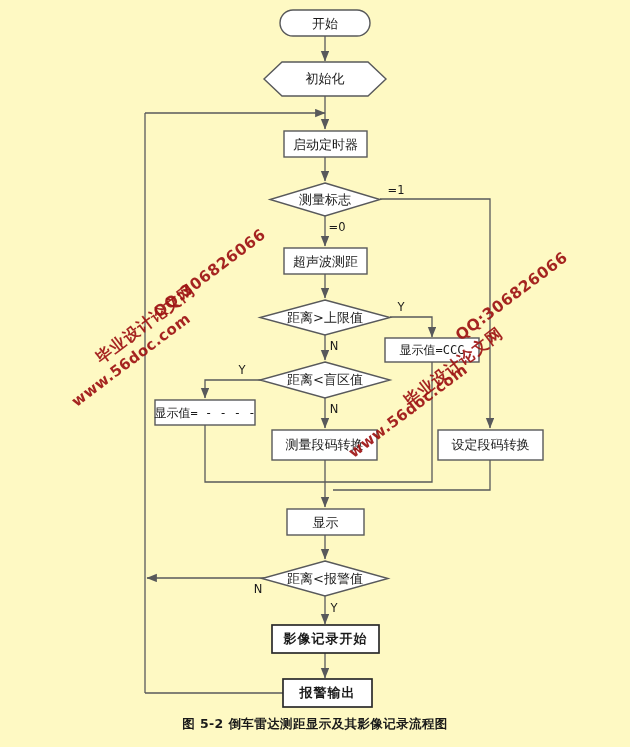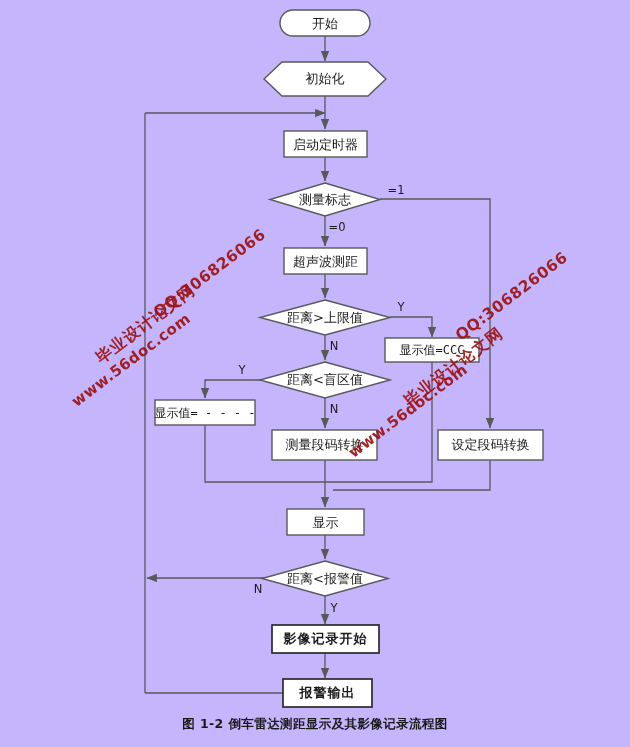--- a/index.html
+++ b/index.html
@@ -7,21 +7,21 @@
     padding: 0;
     background: #ffffff;
   }
   body {
     font-family: "Liberation Sans", "DejaVu Sans", sans-serif;
   }
   #page {
     position: relative;
     width: 630px;
     height: 747px;
-    background: #c4b5fd;
+    background: #fef9c3;
     overflow: hidden;
   }
   #flow-svg {
     position: absolute;
     left: 0;
     top: 0;
     width: 630px;
     height: 747px;
   }
   .node-shape {
@@ -227,15 +227,15 @@
   </svg>
 
   <div class="watermark wm-a wm-line1" style="left:92px; top:352px;">毕业设计论文网</div>
   <div class="watermark wm-a wm-line2" style="left:68px; top:396px;">www.56doc.com</div>
   <div class="watermark wm-a wm-line3" style="left:150px; top:307px;">QQ:306826066</div>
 
   <div class="watermark wm-a wm-line1" style="left:400px; top:395px;">毕业设计论文网</div>
   <div class="watermark wm-a wm-line2" style="left:345px; top:447px;">www.56doc.com</div>
   <div class="watermark wm-a wm-line3" style="left:452px; top:330px;">QQ:306826066</div>
 
-  <div class="caption">图 1-2 倒车雷达测距显示及其影像记录流程图</div>
+  <div class="caption">图 5-2 倒车雷达测距显示及其影像记录流程图</div>
 
 </div>
 
 </body></html>

